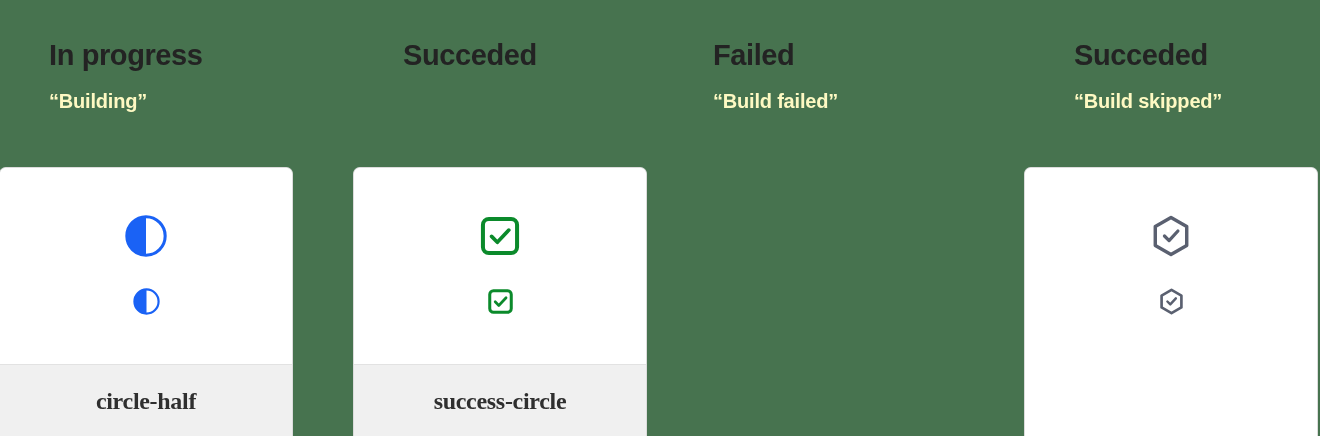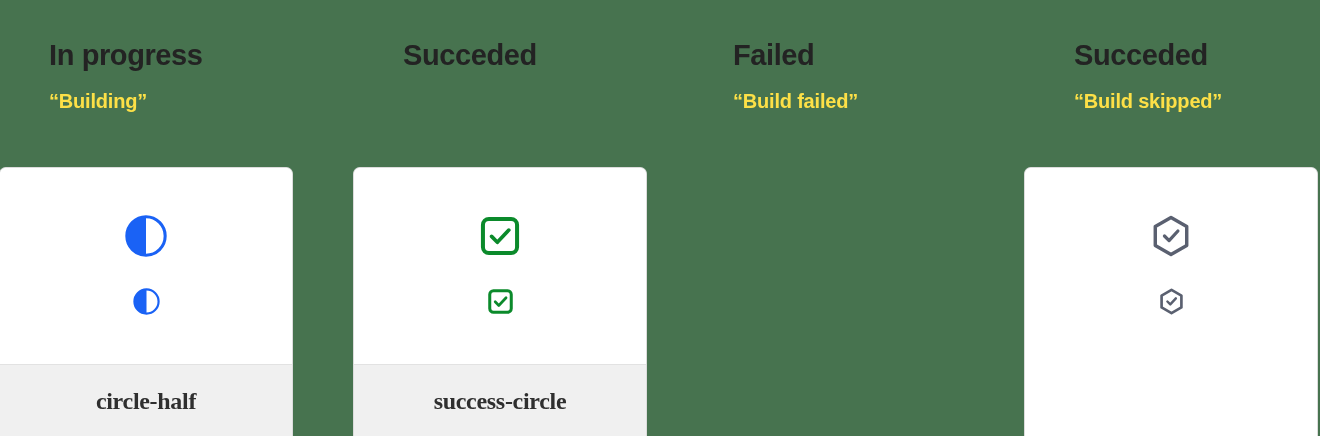--- a/index.html
+++ b/index.html
@@ -19,21 +19,21 @@
     height: 436px;
   }
   .column {
     position: absolute;
     top: 0;
     width: 294px;
     height: 436px;
   }
   .col-0 { left: -1px; }
   .col-1 { left: 353px; }
-  .col-2 { left: 683px; }
+  .col-2 { left: 663px; }
   .col-3 { left: 1024px; }
 
   .col-head {
     position: absolute;
     left: 0;
     top: 0;
     width: 294px;
     padding-left: 5px;
     box-sizing: border-box;
     margin-left: 45px;
@@ -46,21 +46,21 @@
     color: #232323;
     letter-spacing: -0.4px;
     line-height: 1;
     padding-top: 41px;
   }
   .col-sub {
     margin: 0;
     padding: 0;
     font-size: 20px;
     font-weight: bold;
-    color: #fde047;
+    color: #fef9c3;
     letter-spacing: -0.2px;
     line-height: 1;
     padding-top: 21px;
   }
 
   .card {
     position: absolute;
     top: 167px;
     left: 0;
     width: 294px;

